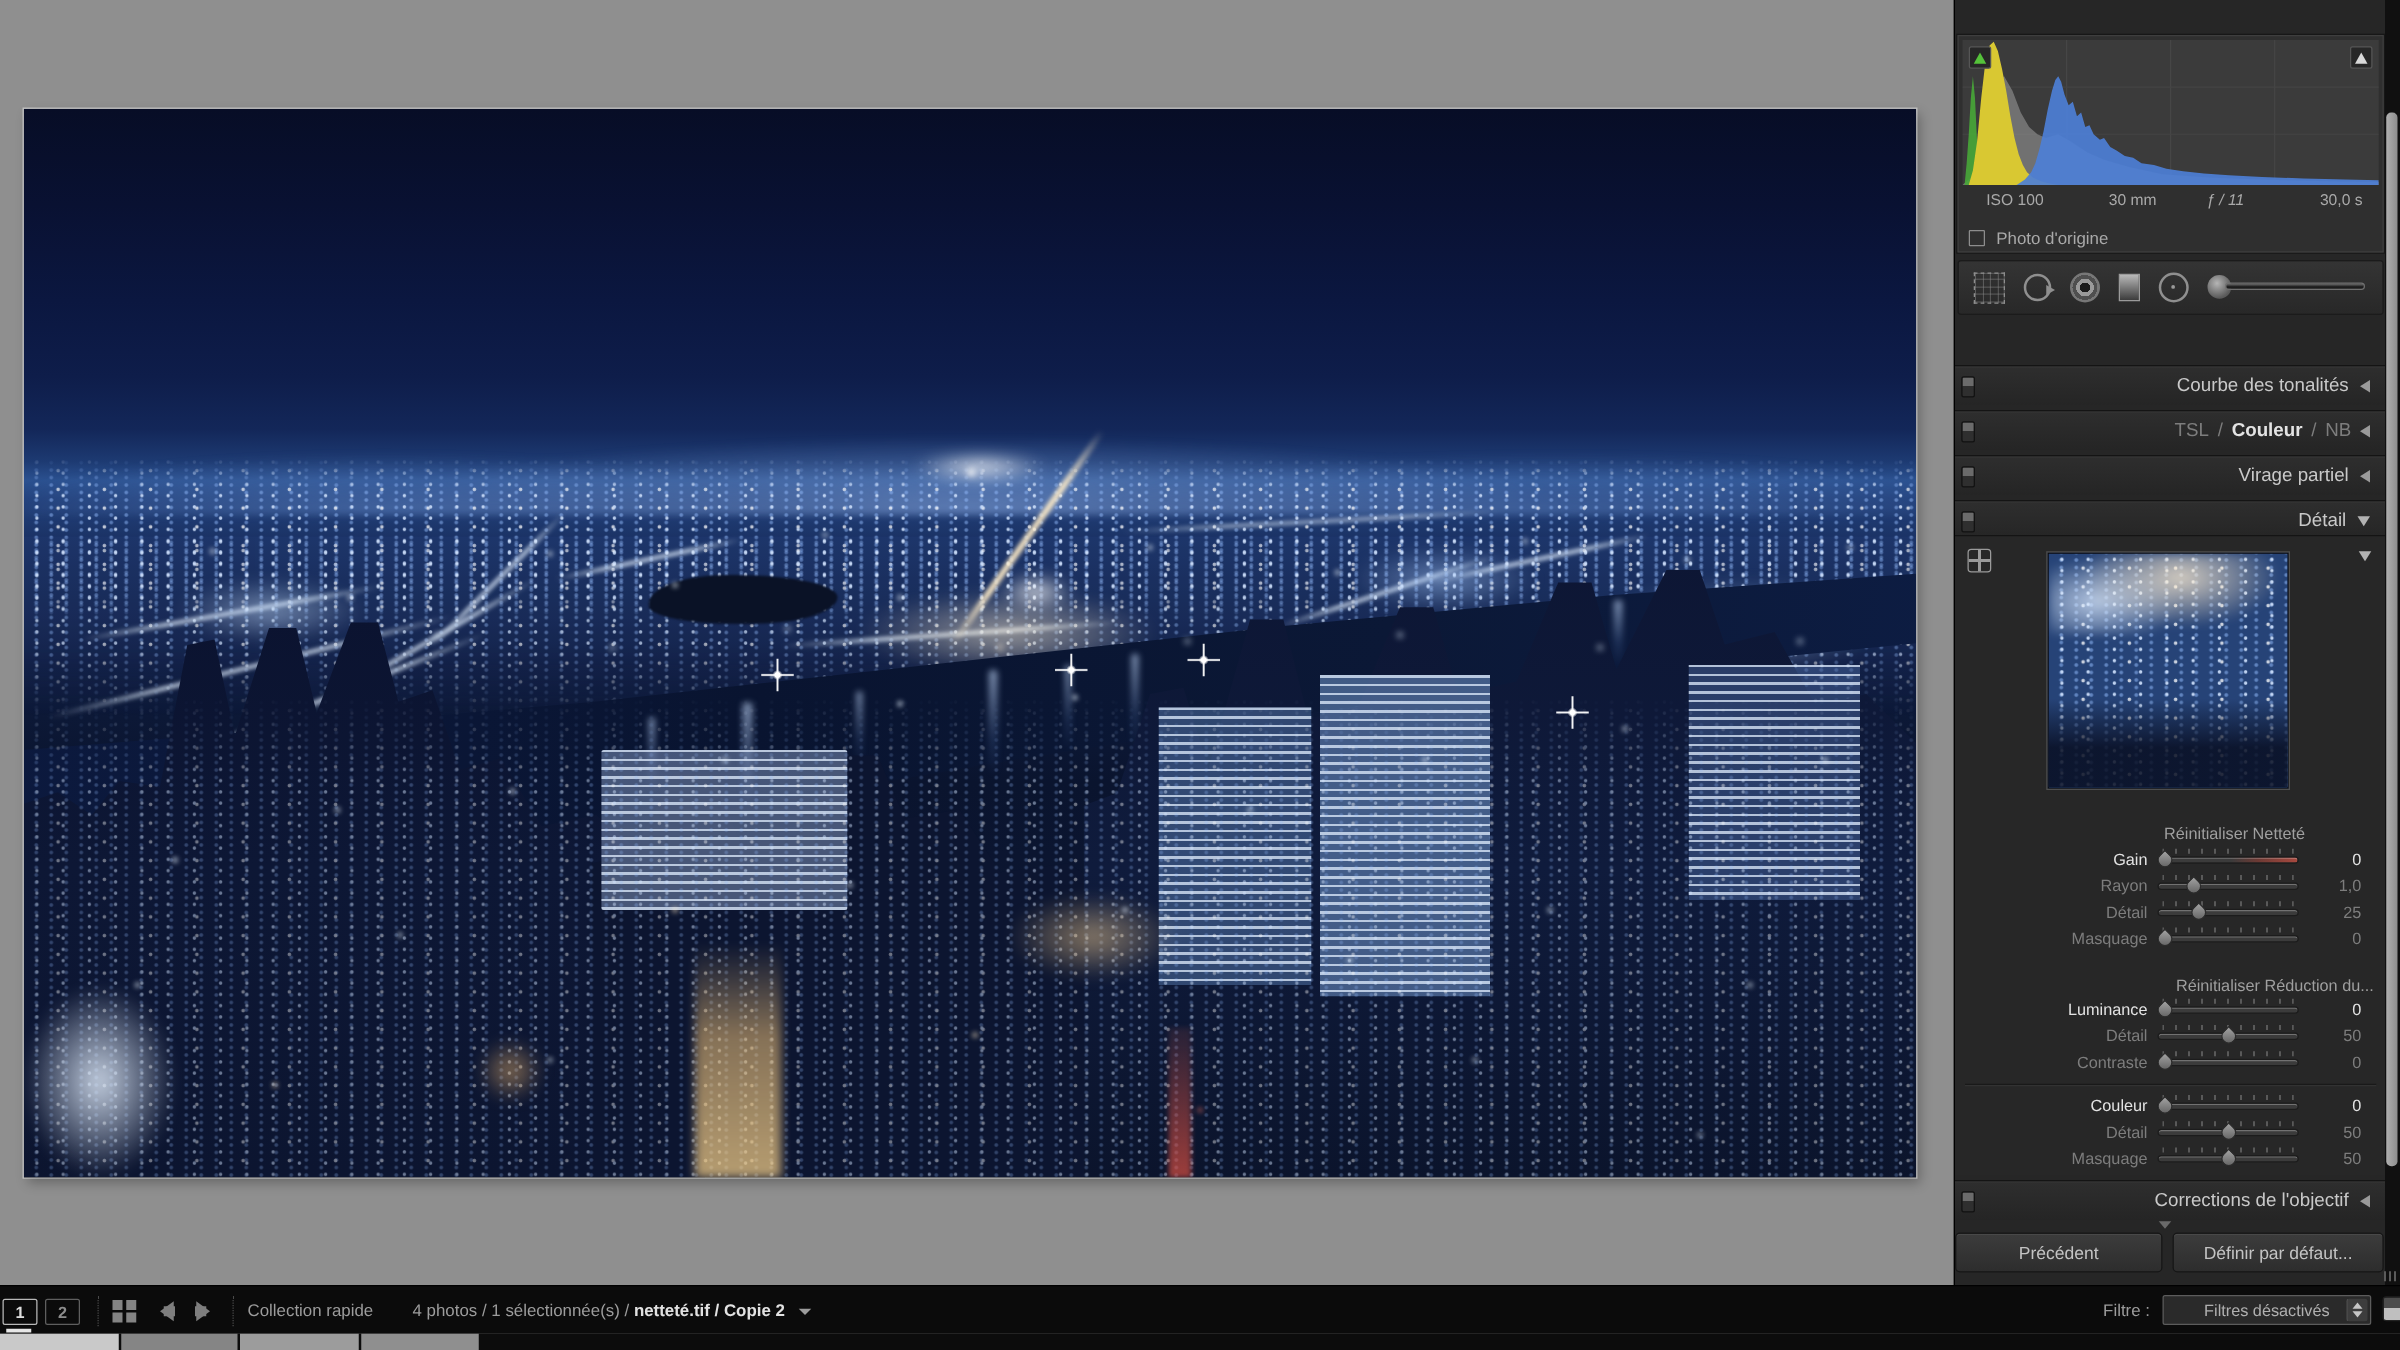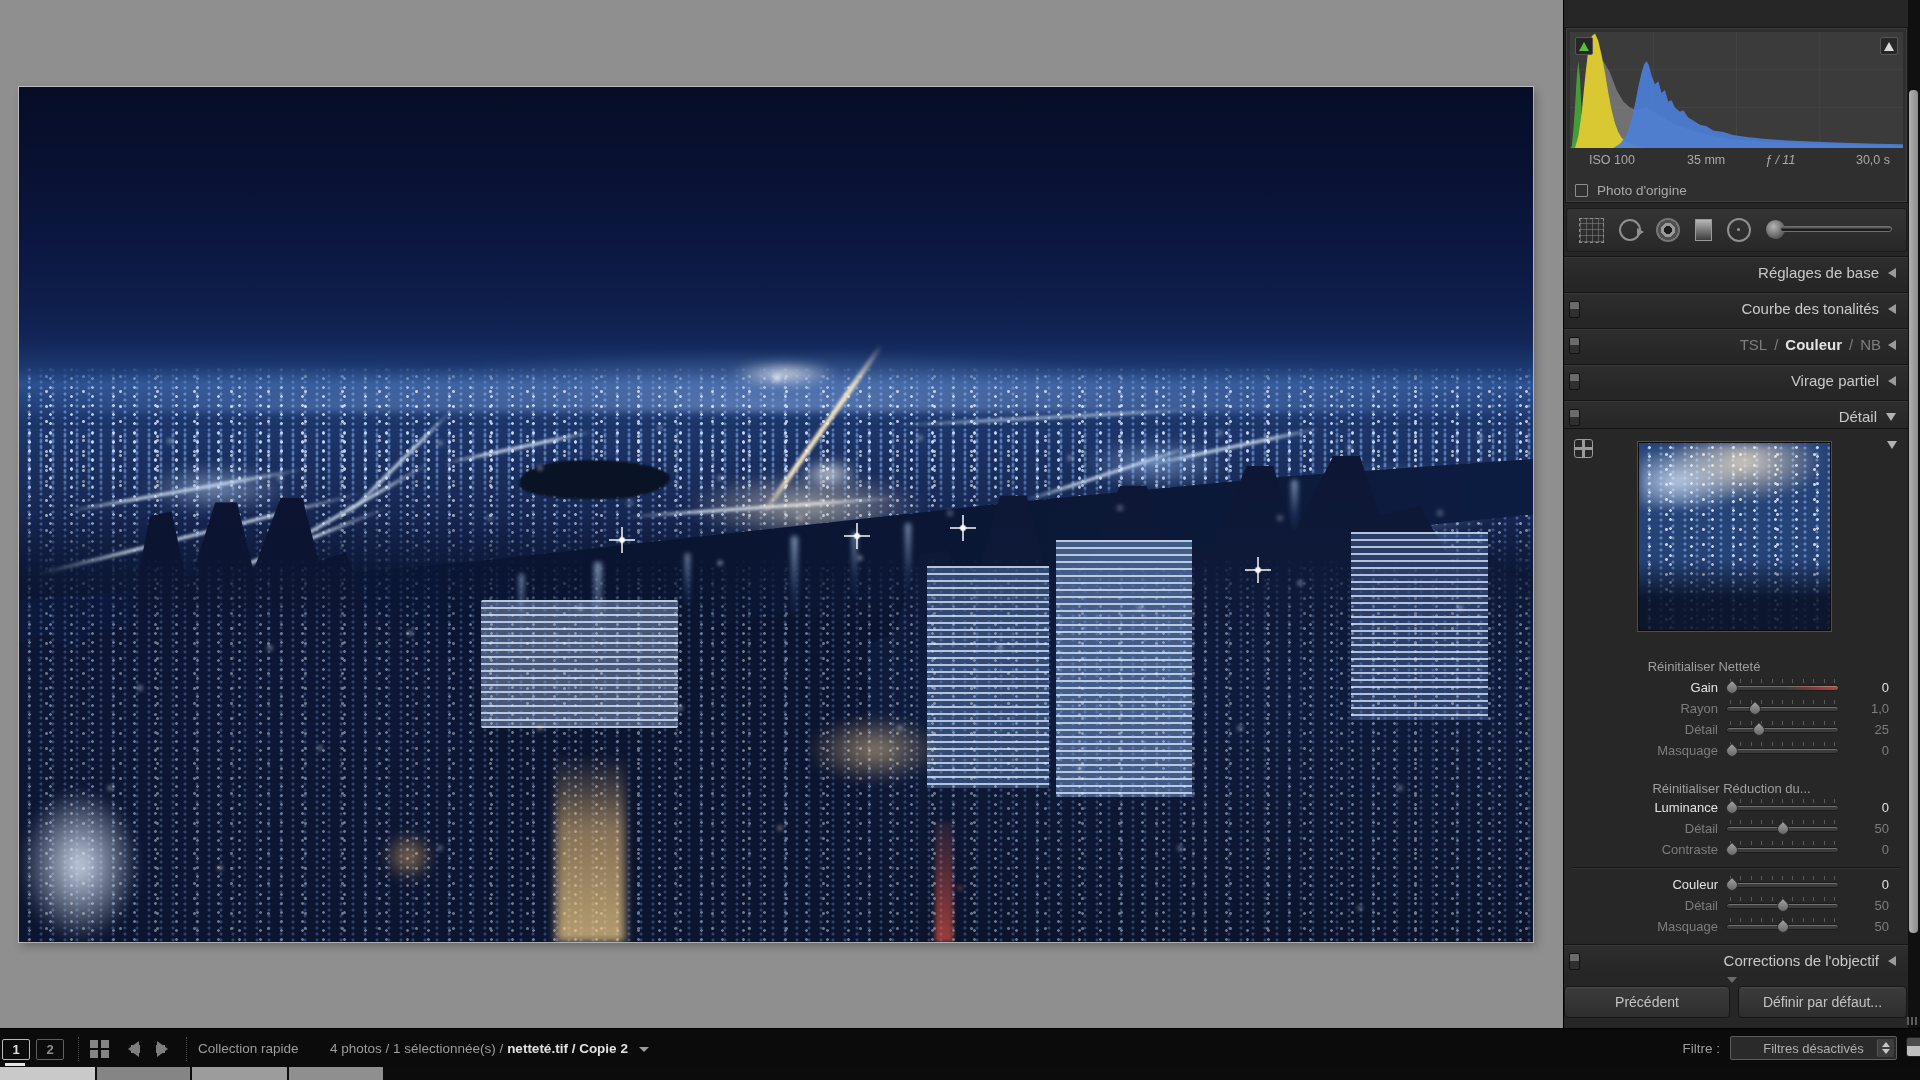--- a/index.html
+++ b/index.html
@@ -137,21 +137,21 @@
   .sticks{position:absolute;left:4px;right:4px;top:2px;height:4px;background:
     repeating-linear-gradient(90deg,#595959 0 1px,transparent 1px 10.4px);}
   .sbar{position:absolute;left:0;right:0;top:8px;height:6px;border-radius:3px;
     background:#3b3b3b;border:1px solid #1c1c1c;
     box-shadow:inset 0 1px 0 rgba(255,255,255,.28);}
   .sbar.red{background:linear-gradient(90deg,#3b3b3b 0 52%,#6e3a34 72%,#a8493f 100%);}
   .sthumb{position:absolute;top:5px;width:12px;height:12px;margin-left:-6px;
     border-radius:0 50% 50% 50%;transform:rotate(45deg);
     background:linear-gradient(135deg,#a2a2a2,#5e5e5e);border:1px solid #2c2c2c;}
   .sval{position:absolute;top:3px;left:280px;width:45px;text-align:right;font-size:13px;}
-  .reset-lbl{position:absolute;font-size:13px;color:#9f9f9f;text-align:center;}
+  .reset-lbl{position:absolute;font-size:13px;color:#9f9f9f;text-align:right;}
   .hdivider{position:absolute;left:8px;right:8px;height:1px;background:#191919;
     box-shadow:0 1px 0 rgba(255,255,255,.05);}
 
   .panelbtn{position:absolute;top:986px;height:32px;border:1px solid #161616;border-radius:4px;
     background:linear-gradient(180deg,#3c3c3c,#2d2d2d);color:#c3c3c3;font-size:14px;
     display:flex;align-items:center;justify-content:center;
     box-shadow:inset 0 1px 0 rgba(255,255,255,.07);}
   .minitri{position:absolute;left:163px;top:977px;width:0;height:0;
     border-left:5px solid transparent;border-right:5px solid transparent;
     border-top:6px solid #6a6a6a;}
@@ -311,45 +311,41 @@
           <polygon fill="#4d7fd6" opacity="0.92" points="13,40 15,38.5 16.5,36.5 17.5,34 18.5,30 19.5,25 20.5,19 21.5,14 22.3,11 23,10 23.7,11.5 24.5,15 25.5,18 26.5,17 27.5,21 28.5,20 29.5,24 30.5,23.5 31.5,26 33,27.5 34,27 35.5,29.5 37,30.5 39,32 41,32.5 43,34 46,34.5 49,35.5 53,36.2 58,36.8 64,37.3 72,37.8 82,38.2 92,38.5 100,38.7 100,40"></polygon>
         </svg>
         <div class="clipbtn abs" style="left:5px;top:5px;">
           <span class="clip-tri" style="border-bottom:9px solid #55c23a;"></span>
         </div>
         <div class="clipbtn abs" style="right:5px;top:5px;">
           <span class="clip-tri" style="border-bottom:9px solid #d9d9d9;"></span>
         </div>
       </div>
       <span class="exif" style="left:22px;">ISO 100</span>
-      <span class="exif" style="left:120px;">35 mm</span>
+      <span class="exif" style="left:120px;">30 mm</span>
       <span class="exif" style="left:198px;font-style:italic;">ƒ / 11</span>
       <span class="exif" style="right:16px;">30,0 s</span>
       <div id="origrow" class="abs">
         <span class="cbox"></span>
         <span>Photo d'origine</span>
       </div>
     </div>
 
     <div id="toolstrip" class="abs">
       <span class="ic-crop"></span>
       <span class="ic-spot"></span>
       <span class="ic-redeye"></span>
       <span class="ic-grad"></span>
       <span class="ic-radial"></span>
       <span class="ic-brush">
         <span class="tip"></span>
         <span class="rod"></span>
       </span>
     </div>
 
-    <div class="abs phead" style="top:256px;">
-      <span>Réglages de base</span>
-      <span class="tri-left"></span>
-    </div>
 
     <div class="abs phead" style="top:292px;">
       <span class="ptoggle"></span>
       <span>Courbe des tonalités</span>
       <span class="tri-left"></span>
     </div>
 
     <div class="abs phead" style="top:328px;gap:7px;">
       <span class="ptoggle"></span>
       <span class="dim">TSL</span>

